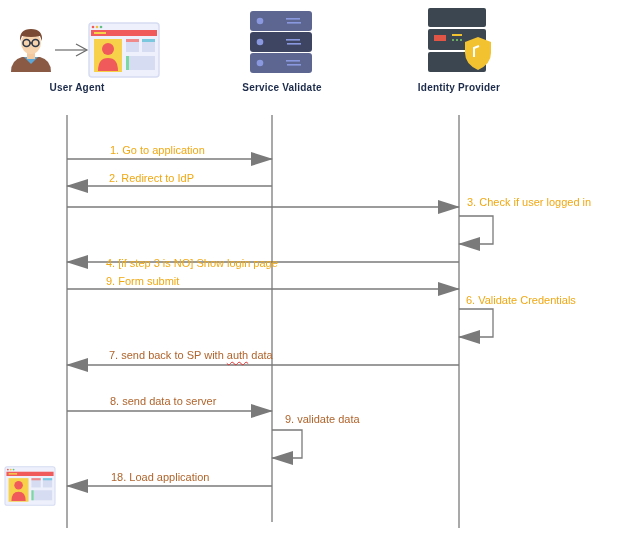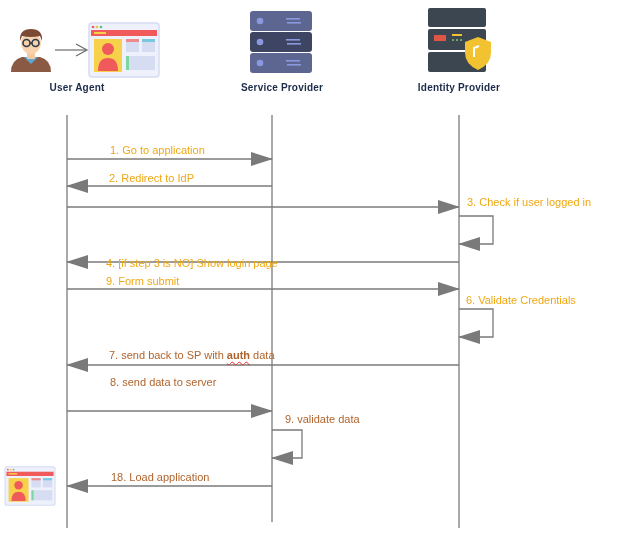--- a/index.html
+++ b/index.html
@@ -3,21 +3,21 @@
 <meta charset="utf-8">
 <style>
   html, body { margin: 0; padding: 0; background: #ffffff; }
   body { width: 618px; height: 540px; position: relative; overflow: hidden; font-family: "Liberation Sans", sans-serif; }
   .actor-label { position: absolute; top: 82px; font-size: 10px; font-weight: bold; color: #1c2b4a; white-space: nowrap; transform: translateX(-50%); letter-spacing: 0.2px; }
   .msg-label { position: absolute; font-size: 11px; white-space: nowrap; }
   .c-yellow { color: #f0a812; }
   .c-brown { color: #b0642c; }
   svg.diagram { position: absolute; left: 0; top: 0; }
   .icon { position: absolute; }
-  .squiggle { text-decoration: underline wavy #e03030; text-decoration-thickness: 1px; text-underline-offset: 2px; font-weight: bold; }
+  .squiggle { text-decoration: underline wavy #e03030; text-decoration-thickness: 1px; text-underline-offset: 2px; }
 </style>
 </head>
 <body>
 
 <svg class="icon" style="left:8px;top:26px" width="46" height="48" viewBox="0 0 46 48">
   <path d="M3 46 Q3 34 14 31 L32 31 Q43 34 43 46 Z" fill="#8a5a44"></path>
   <path d="M16 31 L23 38 L30 31 Z" fill="#5aa7d8"></path>
   <rect x="19" y="25" width="8" height="8" fill="#f3c9a0"></rect>
   <ellipse cx="23" cy="17" rx="10" ry="11" fill="#f7d3ad"></ellipse>
   <path d="M12 15 Q11 3 23 3 Q35 3 34 15 L32 10 Q23 12 14 10 Z" fill="#7a4a34"></path>
@@ -70,21 +70,21 @@
   <g fill="#7ad06a">
       <circle cx="27" cy="33" r="1"></circle>
       <circle cx="31" cy="33" r="1"></circle>
       <circle cx="35" cy="33" r="1"></circle>
     </g>
   <path d="M52 30 L65 35 L65 46 Q65 57 52 63 Q39 57 39 46 L39 35 Z" fill="#f2c230"></path>
   <path d="M48 50 L48 41 L53 39" fill="none" stroke="#ffffff" stroke-width="2"></path>
 </svg>
 
 <div class="actor-label" style="left:77px">User Agent</div>
-<div class="actor-label" style="left:282px">Service Provider</div>
+<div class="actor-label" style="left:282px">Service Validate</div>
 <div class="actor-label" style="left:459px">Identity Provider</div>
 
 <svg class="diagram" width="618" height="540" viewBox="0 0 618 540">
   <defs>
     <marker id="ah" markerWidth="10" markerHeight="10" refX="9" refY="5" orient="auto" markerUnits="userSpaceOnUse">
       <path d="M0 0 L10 5 L0 10 Z" fill="#7a7a7a"></path>
     </marker>
     <marker id="ahl" markerWidth="22" markerHeight="14" refX="21" refY="7" orient="auto" markerUnits="userSpaceOnUse">
       <path d="M0 0 L22 7 L0 14 Z" fill="#7a7a7a"></path>
     </marker>
@@ -137,15 +137,15 @@
     <rect x="38" y="34" width="3" height="14" fill="#7ad8a0"></rect>
 </svg>
 
 <div class="msg-label c-yellow" style="left:110px;top:144px">1. Go to application</div>
 <div class="msg-label c-yellow" style="left:109px;top:172px">2. Redirect to IdP</div>
 <div class="msg-label c-yellow" style="left:467px;top:196px">3. Check if user logged in</div>
 <div class="msg-label c-yellow" style="left:106px;top:257px">4. [if step 3 is NO] Show login page</div>
 <div class="msg-label c-yellow" style="left:106px;top:275px">9. Form submit</div>
 <div class="msg-label c-yellow" style="left:466px;top:294px">6. Validate Credentials</div>
 <div class="msg-label c-brown" style="left:109px;top:349px"><span>7. send back to SP with </span><span class="squiggle">auth</span><span> data</span></div>
-<div class="msg-label c-brown" style="left:110px;top:376px">8. send data to server</div>
+<div class="msg-label c-brown" style="left:110px;top:395px">8. send data to server</div>
 <div class="msg-label c-brown" style="left:285px;top:413px">9. validate data</div>
 <div class="msg-label c-brown" style="left:111px;top:471px">18. Load application</div>
 
 </body></html>

